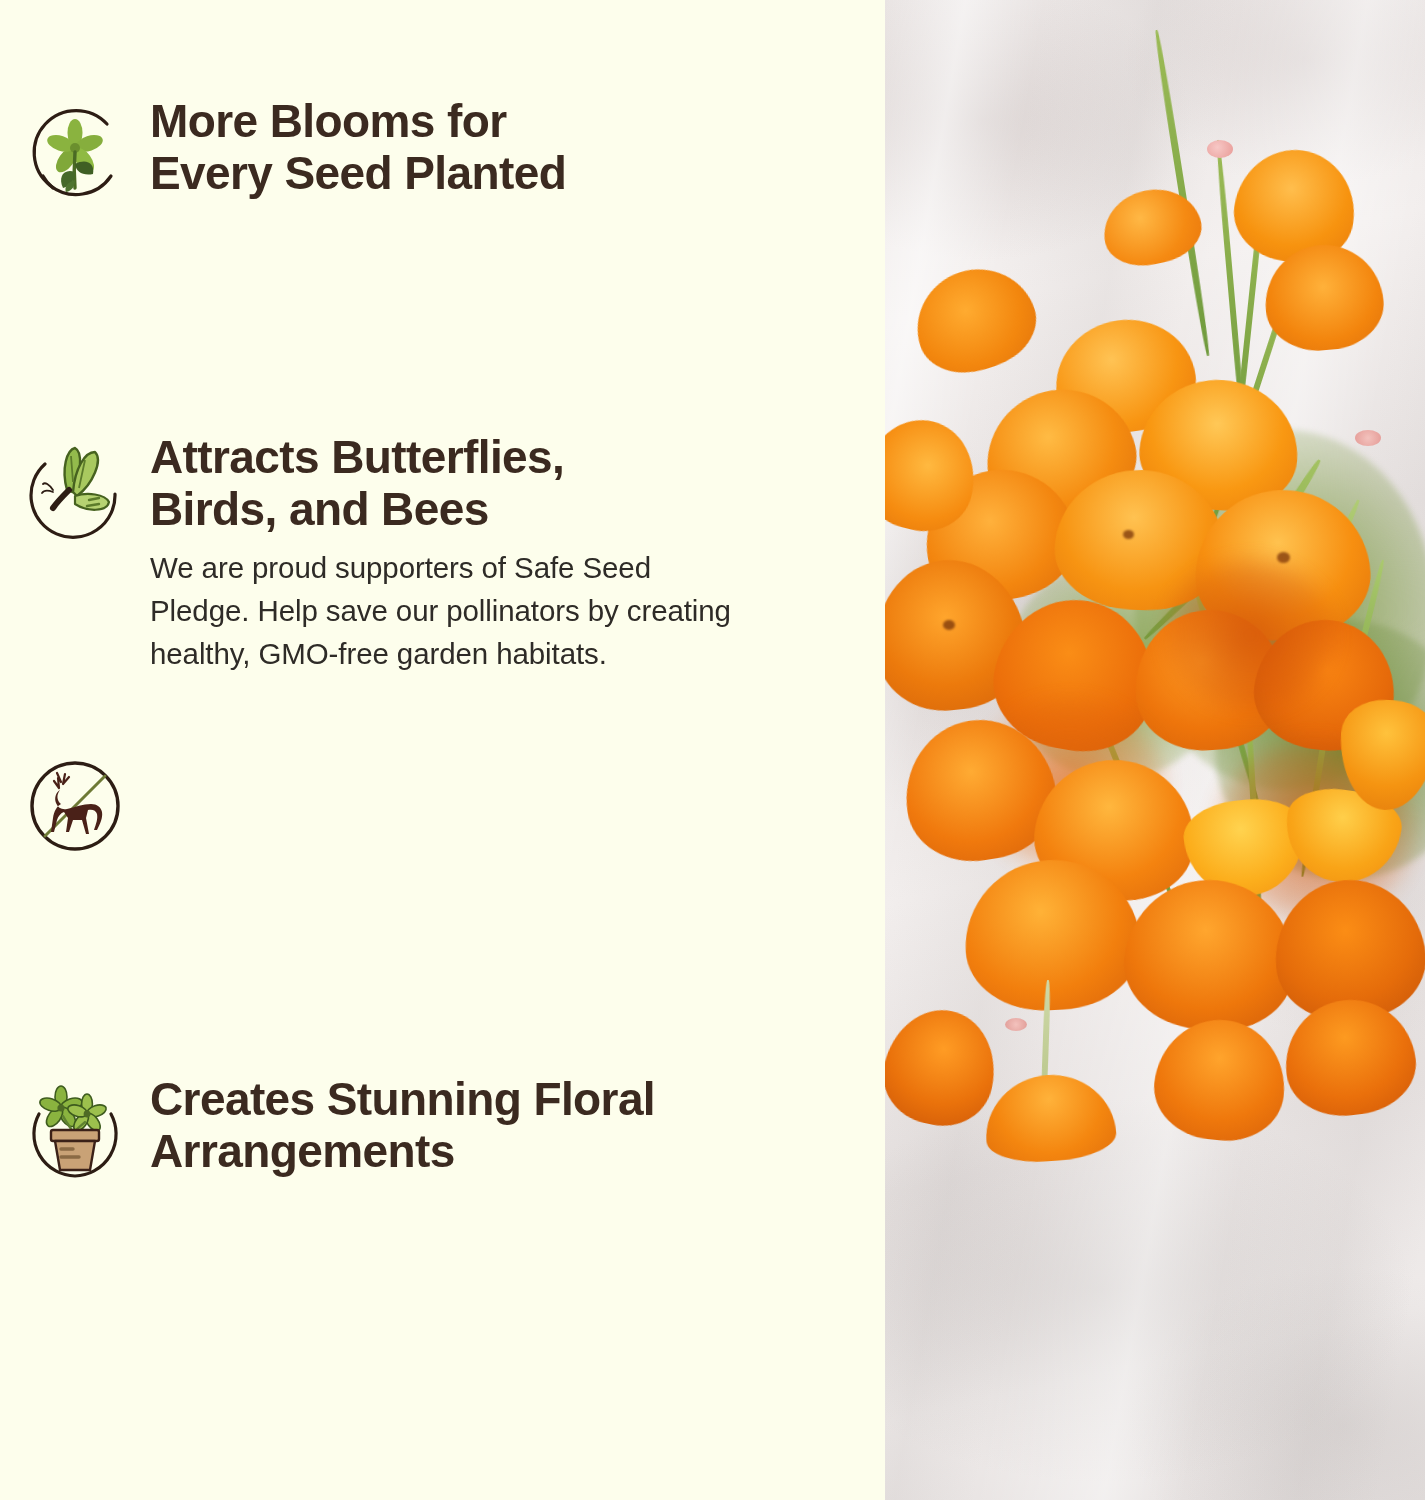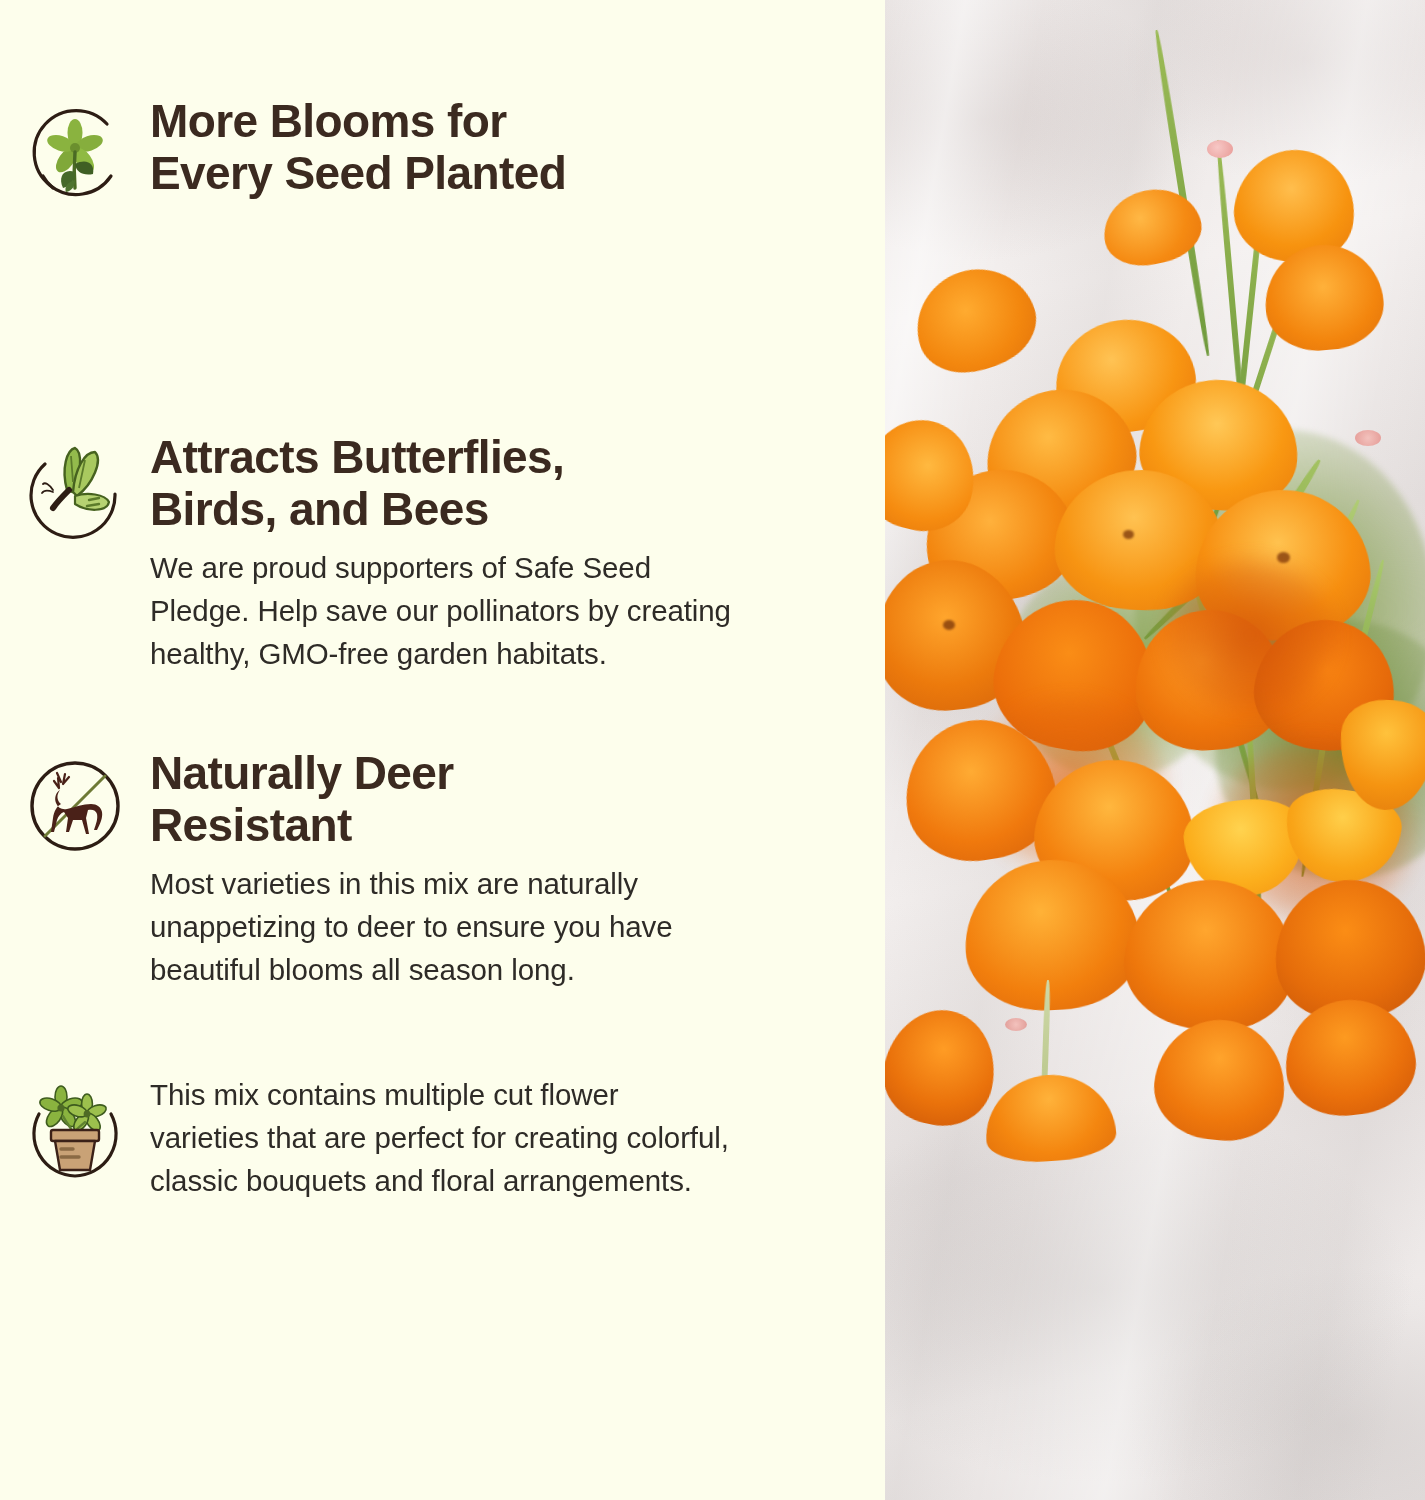--- a/index.html
+++ b/index.html
@@ -213,27 +213,20 @@
             <path d="M36 34 L35 24 M36 34 L31 27 M40 30 L42 20 M40 30 L46 23 M38 28 L34 19" stroke="#4a2118" stroke-width="2.2" stroke-linecap="round" fill="none"></path>
             <path d="M37 36 C33 38 31 44 33 49 C35 54 39 56 44 55
                      C52 53 60 50 68 50 C74 50 78 53 79 58
                      C80 64 77 70 74 76 L71 76 C73 70 75 65 74 60
                      C73 56 69 55 65 56 L63 64 L66 80 L63 80 L59 66
                      L50 66 L46 78 L43 78 L45 64 L41 58
                      C38 59 35 62 34 66 L31 78 L28 78 L30 64
                      C31 57 34 52 38 50 C34 47 33 41 37 36 Z"></path>
           </g>
         </svg>
-      </div>
-      <div class="text-cell">
-        <h2 class="feature-title">Naturally Deer
-Resistant</h2>
-        <p class="feature-body">Most varieties in this mix are naturally
-unappetizing to deer to ensure you have
-beautiful blooms all season long.</p>
       </div>
     </div>
 
     <div class="feature-row" id="row-3">
       <div class="icon-cell">
         <svg class="icon-badge" viewBox="0 0 104 104">
           <path d="M16 34 A42 42 0 0 0 52 96 A42 42 0 0 0 88 34" fill="none" stroke="#2d1d14" stroke-width="3.2" stroke-linecap="round"></path>
           <g>
             <g transform="translate(38,28)">
               <ellipse cx="0" cy="-11" rx="6" ry="11" fill="#8ab33f" stroke="#3e5c1e" stroke-width="1.6"></ellipse>
@@ -254,23 +247,22 @@
             <path d="M40 36 C44 44 48 48 50 52 M62 42 C58 46 54 48 52 52" stroke="#5f8130" stroke-width="2.4" fill="none" stroke-linecap="round"></path>
           </g>
           <g>
             <rect x="28" y="50" width="48" height="11" rx="2" fill="#c9a276" stroke="#3b2118" stroke-width="2.4"></rect>
             <path d="M32 61 L72 61 L67 90 L37 90 Z" fill="#c9a276" stroke="#3b2118" stroke-width="2.4" stroke-linejoin="round"></path>
             <path d="M38 69 L50 69 M38 77 L56 77" stroke="#8a6a44" stroke-width="3.4" stroke-linecap="round" fill="none"></path>
           </g>
         </svg>
       </div>
       <div class="text-cell">
-        <p class="feature-body">This mix contains multiple cut flower
-varieties that are perfect for creating colorful,
-classic bouquets and floral arrangements.</p>
+        <h2 class="feature-title">Creates Stunning Floral
+Arrangements</h2>
       </div>
     </div>
 
   </section>
 
   <section class="photo-pane">
     <div class="fabric"></div>
     <div class="fabric-folds"></div>
 
     <div class="bouquet">

